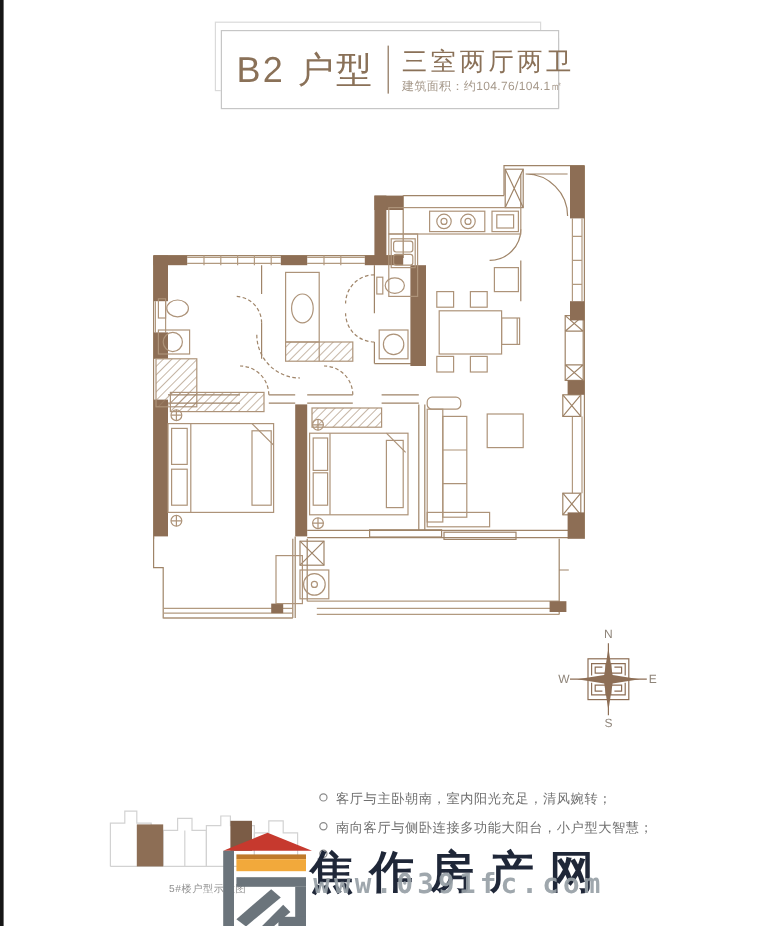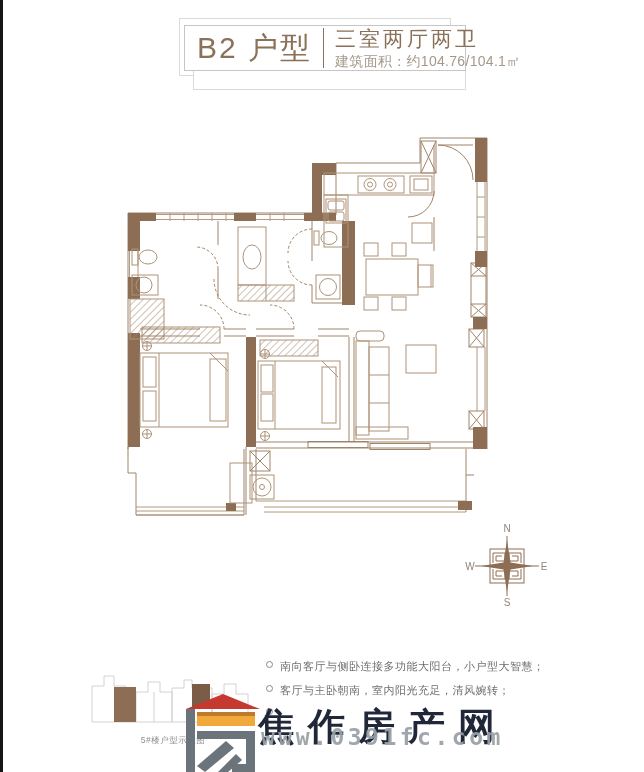--- a/index.html
+++ b/index.html
@@ -4,32 +4,32 @@
 <style>
   * { margin:0; padding:0; box-sizing:border-box; }
   html,body { width:644px; height:772px; }
   body {
     position:relative; background:#fff; overflow:hidden;
     font-family:"Liberation Sans", sans-serif;
   }
   .edge-bar { position:absolute; left:0; top:0; width:3px; height:772px; background:#161616; }
 
   
-  .title-wrap { position:absolute; left:184px; top:25px; width:282px; height:46px; }
+  .title-wrap { position:absolute; left:184px; top:25px; width:282px; height:66px; }
   .title-ghost-a { position:absolute; left:-5px; top:-7px; width:272px; height:58px; border:1px solid #dadada; background:#fff; }
   .title-ghost-b { position:absolute; left:9px; top:7px; width:273px; height:58px; border:1px solid #dadada; background:#fff; }
   .title-box {
     position:absolute; inset:0; background:#fff; border:1px solid #c6c6c6;
     display:flex; align-items:center; padding:0 12px; gap:11px;
   }
   .title-unit { font-size:30px; color:#8a7158; letter-spacing:2px; font-weight:500; white-space:nowrap; }
   .title-divider { width:1px; height:40px; background:#8a7158; flex-shrink:0; }
   .title-right { display:flex; flex-direction:column; justify-content:center; gap:0; }
   .title-rooms { font-size:21px; color:#8a7158; letter-spacing:3px; font-weight:500; white-space:nowrap; }
-  .title-area { font-size:14px; color:#a5988a; letter-spacing:0.3px; white-space:nowrap; }
+  .title-area { font-size:10px; color:#a5988a; letter-spacing:0.3px; white-space:nowrap; }
 
   
   .floor-plan { position:absolute; left:118px; top:133px; }
   .compass { position:absolute; left:462px; top:522px; }
   .building-diagram { position:absolute; left:88px; top:672px; z-index:1; }
   .building-caption { position:absolute; left:128px; top:735px; width:90px; text-align:center;
     font-size:8.5px; color:#8f8f8f; letter-spacing:0.5px; z-index:1; }
 
   
   .features { position:absolute; left:266px; top:660px; width:374px; z-index:1; }
@@ -297,25 +297,25 @@
     <path d="M 4,50 H 160"></path>
   </g>
   <rect x="26" y="15" width="22" height="35" fill="#8d6e55"></rect>
   <rect x="104" y="12" width="18" height="25" fill="#7b5c46"></rect>
 </svg>
 <div class="building-caption">5#楼户型示意图</div>
 
 <div class="features">
   <div class="feature-item">
     <span class="ring"></span>
-    <span class="feature-text">南向客厅与侧卧连接多功能大阳台，小户型大智慧；</span>
+    <span class="feature-text">客厅与主卧朝南，室内阳光充足，清风婉转；</span>
   </div>
   <div class="feature-item">
     <span class="ring"></span>
-    <span class="feature-text">客厅与主卧朝南，室内阳光充足，清风婉转；</span>
+    <span class="feature-text">南向客厅与侧卧连接多功能大阳台，小户型大智慧；</span>
   </div>
   <div class="feature-item">
     <span class="ring"></span>
   </div>
 </div>
 
 <svg class="logo" width="86" height="84" viewBox="0 0 86 84">
   <polygon points="43,6 6,21 80,21" fill="#c6392e"></polygon>
   <rect x="6" y="21" width="9" height="63" fill="#6b747b"></rect>
   <rect x="17" y="24" width="58" height="4" fill="#bf7a2a"></rect>

